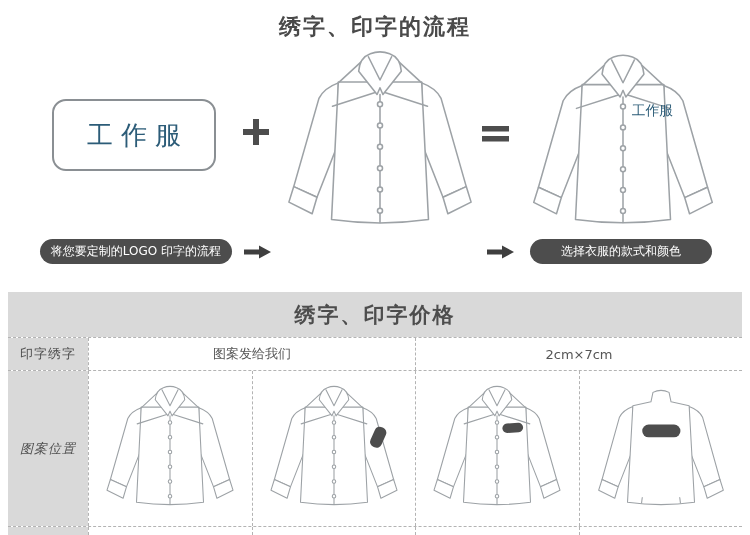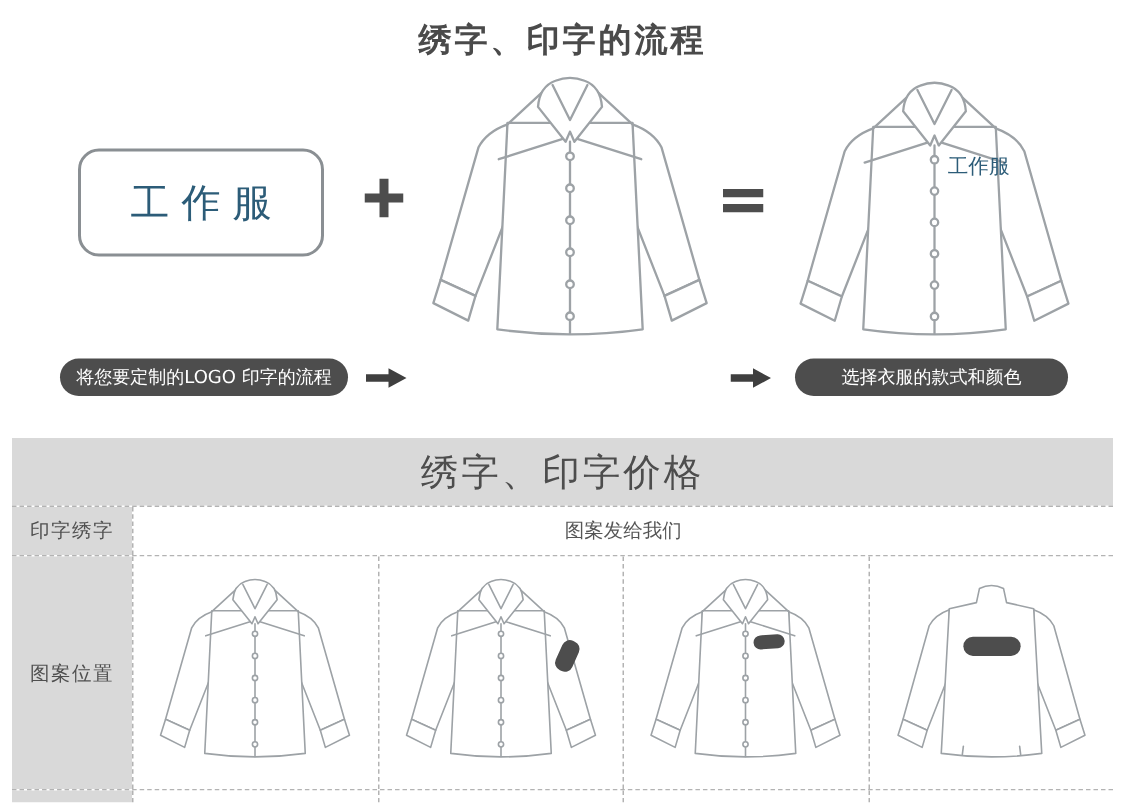--- a/index.html
+++ b/index.html
@@ -42,25 +42,25 @@
   .pill-2{left:287px;width:184px;}
   .pill-3{left:530px;width:182px;}
   .step-arrow{position:absolute;top:245px;}
   .arrow-1{left:244px;}
   .arrow-2{left:487px;}
   
   .price{margin:0 8px;width:734px;}
   .price-band{
     height:45px;background:var(--band);
     display:flex;align-items:center;justify-content:center;
-    font-size:25px;font-weight:normal;color:var(--pill);letter-spacing:2px;
+    font-size:21px;font-weight:bold;color:var(--pill);letter-spacing:2px;
   }
   .p-row{display:flex;width:100%;}
   .p-row-header{height:34px;border-top:1px dashed var(--dash);border-bottom:1px dashed var(--dash);}
-  .p-row-content{height:156px;border-bottom:1px dashed var(--dash);}
+  .p-row-content{height:156px;border-bottom:1px dashed var(--dash);font-style:italic;}
   .p-row-stub{height:8px;}
   .p-label{
     width:80px;flex:0 0 80px;background:var(--band);
     display:flex;align-items:center;justify-content:center;
     font-size:13px;color:#4f4f4f;letter-spacing:1px;
   }
   .p-cell{
     flex:1;background:#fff;border-left:1px dashed var(--dash);
     display:flex;align-items:center;justify-content:center;
     font-size:13px;color:#555;
@@ -155,20 +155,21 @@
 </div>
 
 <div class="price">
   <div class="price-band">
     <span>绣字、印字价格</span>
   </div>
 
   <div class="p-row p-row-header">
     <div class="p-label">印字绣字</div>
     <div class="p-cell">图案发给我们</div>
+    <div class="p-cell">2cm×7cm</div>
   </div>
 
   <div class="p-row p-row-content">
     <div class="p-label">图案位置</div>
 
     <div class="p-cell">
       <svg width="134" height="146" viewBox="0 0 200 195">
           <use href="#shirt-front"></use>
         </svg>
     </div>

